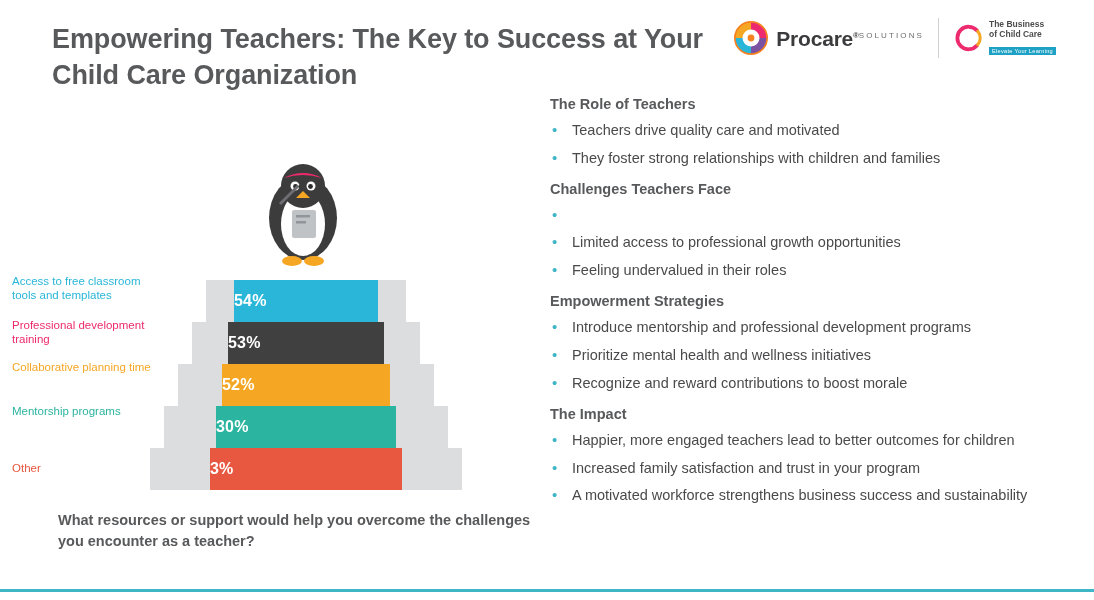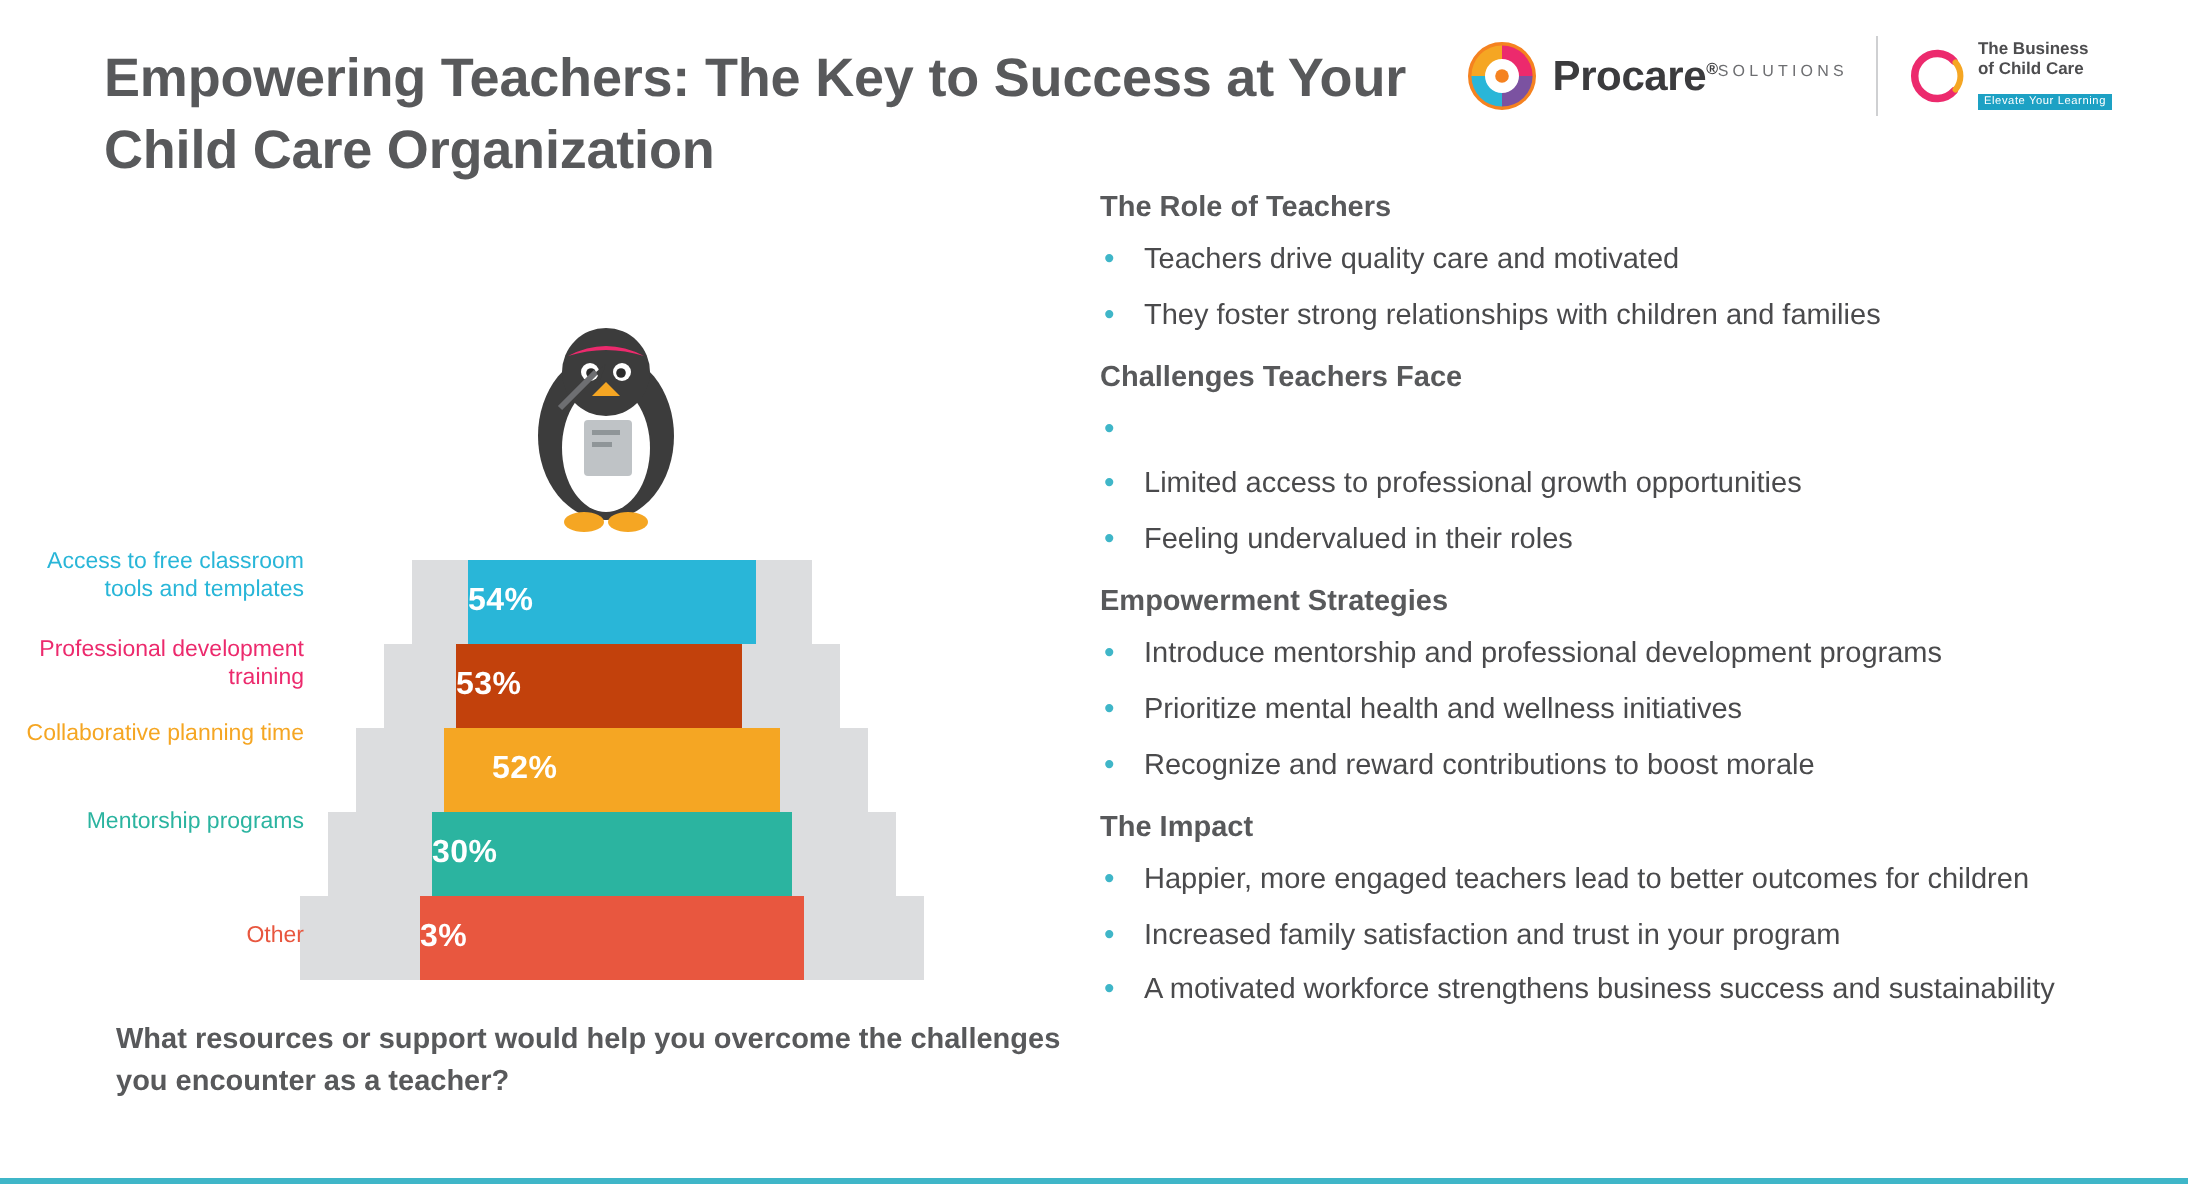--- a/index.html
+++ b/index.html
@@ -137,21 +137,21 @@
     color: #ffffff;
     font-size: 16px;
     font-weight: bold;
     display: flex;
     align-items: center;
     justify-content: flex-start;
     letter-spacing: 0.2px;
   }
   .cat-label {
     position: absolute;
-    text-align: right;
+    text-align: left;
     font-size: 11.5px;
     line-height: 1.25;
     width: 140px;
   }
   .penguin {
     position: absolute;
     left: 208px;
     top: 18px;
     width: 110px;
     height: 112px;
@@ -276,24 +276,24 @@
 
       <div class="step-bg" style="left:0px;   top:186px; width:312px; height:42px;"></div>
       <div class="step-bg" style="left:14px;  top:144px; width:284px; height:42px;"></div>
       <div class="step-bg" style="left:28px;  top:102px; width:256px; height:42px;"></div>
       <div class="step-bg" style="left:42px;  top:60px;  width:228px; height:42px;"></div>
       <div class="step-bg" style="left:56px;  top:18px;  width:200px; height:42px;"></div>
 
       <div class="bar" style="left:84px; top:18px;  width:144px; height:42px; background:#29b6d8;">
         <span>54%</span>
       </div>
-      <div class="bar" style="left:78px; top:60px;  width:143px; height:42px; background:#c2410c;">
+      <div class="bar" style="left:78px; top:60px;  width:156px; height:42px; background:#404040;">
         <span>53%</span>
       </div>
-      <div class="bar" style="left:72px; top:102px; width:168px; height:42px; background:#f5a623;padding-left:24px;">
+      <div class="bar" style="left:72px; top:102px; width:168px; height:42px; background:#f5a623;">
         <span>52%</span>
       </div>
       <div class="bar" style="left:66px; top:144px; width:180px; height:42px; background:#2bb4a0;">
         <span>30%</span>
       </div>
       <div class="bar" style="left:60px; top:186px; width:192px; height:42px; background:#e8573f;">
         <span>3%</span>
       </div>
     </div>
 

